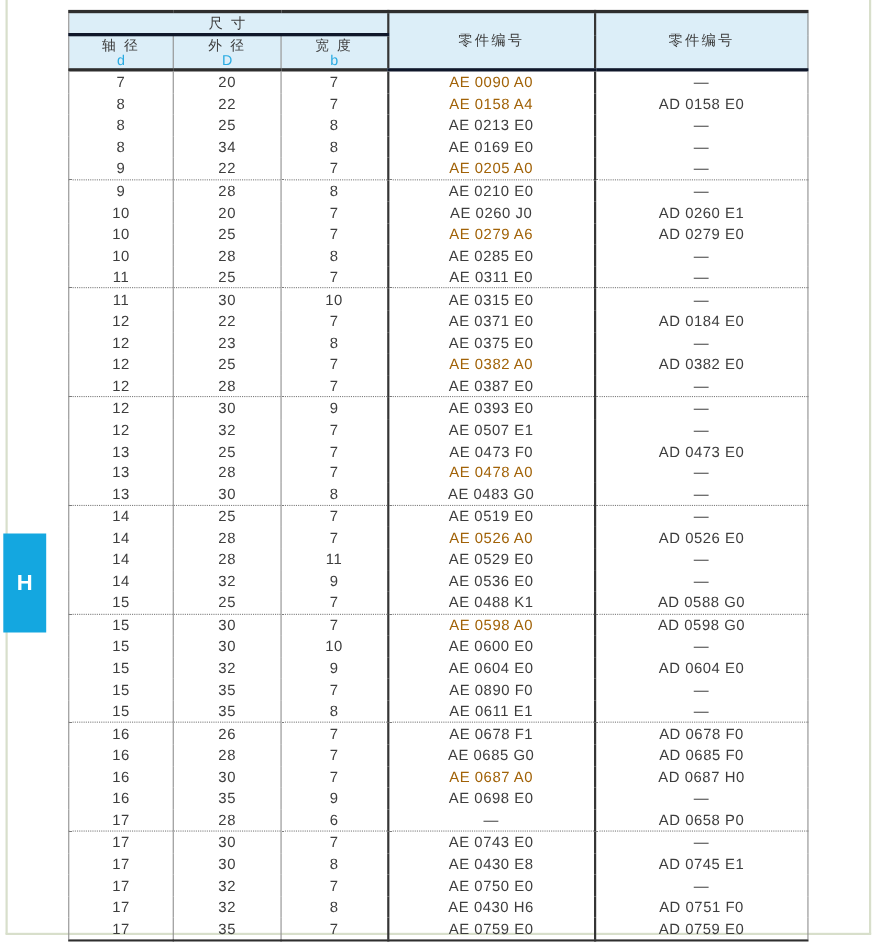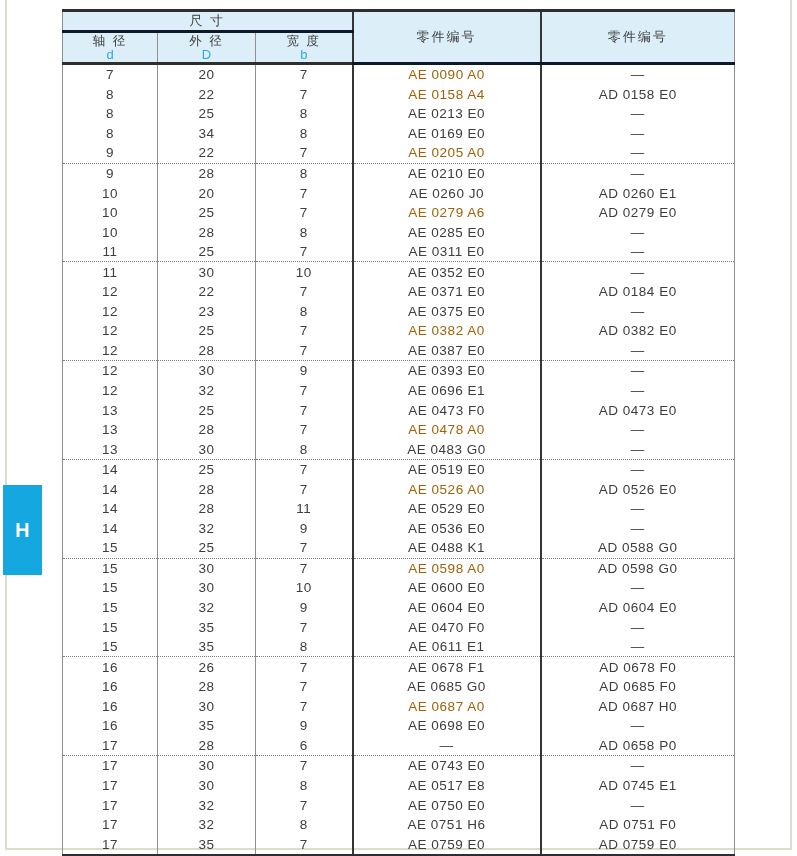--- a/index.html
+++ b/index.html
@@ -163,21 +163,21 @@
         <td class="thin-right">11</td>
         <td class="thin-right">25</td>
         <td>7</td>
         <td class="thick-left">AE 0311 E0</td>
         <td class="thick-left">—</td>
       </tr>
       <tr>
         <td class="thin-right">11</td>
         <td class="thin-right">30</td>
         <td>10</td>
-        <td class="thick-left">AE 0352 E0</td>
+        <td class="thick-left">AE 0315 E0</td>
         <td class="thick-left">—</td>
       </tr>
       <tr>
         <td class="thin-right">12</td>
         <td class="thin-right">22</td>
         <td>7</td>
         <td class="thick-left">AE 0371 E0</td>
         <td class="thick-left">AD 0184 E0</td>
       </tr>
       <tr>
@@ -205,21 +205,21 @@
         <td class="thin-right">12</td>
         <td class="thin-right">30</td>
         <td>9</td>
         <td class="thick-left">AE 0393 E0</td>
         <td class="thick-left">—</td>
       </tr>
       <tr>
         <td class="thin-right">12</td>
         <td class="thin-right">32</td>
         <td>7</td>
-        <td class="thick-left">AE 0696 E1</td>
+        <td class="thick-left">AE 0507 E1</td>
         <td class="thick-left">—</td>
       </tr>
       <tr>
         <td class="thin-right">13</td>
         <td class="thin-right">25</td>
         <td>7</td>
         <td class="thick-left">AE 0473 F0</td>
         <td class="thick-left">AD 0473 E0</td>
       </tr>
       <tr>
@@ -289,21 +289,21 @@
         <td class="thin-right">15</td>
         <td class="thin-right">32</td>
         <td>9</td>
         <td class="thick-left">AE 0604 E0</td>
         <td class="thick-left">AD 0604 E0</td>
       </tr>
       <tr>
         <td class="thin-right">15</td>
         <td class="thin-right">35</td>
         <td>7</td>
-        <td class="thick-left">AE 0470 F0</td>
+        <td class="thick-left">AE 0890 F0</td>
         <td class="thick-left">—</td>
       </tr>
       <tr class="group-end">
         <td class="thin-right">15</td>
         <td class="thin-right">35</td>
         <td>8</td>
         <td class="thick-left">AE 0611 E1</td>
         <td class="thick-left">—</td>
       </tr>
       <tr>
@@ -345,35 +345,35 @@
         <td class="thin-right">17</td>
         <td class="thin-right">30</td>
         <td>7</td>
         <td class="thick-left">AE 0743 E0</td>
         <td class="thick-left">—</td>
       </tr>
       <tr>
         <td class="thin-right">17</td>
         <td class="thin-right">30</td>
         <td>8</td>
-        <td class="thick-left">AE 0517 E8</td>
+        <td class="thick-left">AE 0430 E8</td>
         <td class="thick-left">AD 0745 E1</td>
       </tr>
       <tr>
         <td class="thin-right">17</td>
         <td class="thin-right">32</td>
         <td>7</td>
         <td class="thick-left">AE 0750 E0</td>
         <td class="thick-left">—</td>
       </tr>
       <tr>
         <td class="thin-right">17</td>
         <td class="thin-right">32</td>
         <td>8</td>
-        <td class="thick-left">AE 0751 H6</td>
+        <td class="thick-left">AE 0430 H6</td>
         <td class="thick-left">AD 0751 F0</td>
       </tr>
       <tr>
         <td class="thin-right">17</td>
         <td class="thin-right">35</td>
         <td>7</td>
         <td class="thick-left">AE 0759 E0</td>
         <td class="thick-left">AD 0759 E0</td>
       </tr>
     </tbody>

